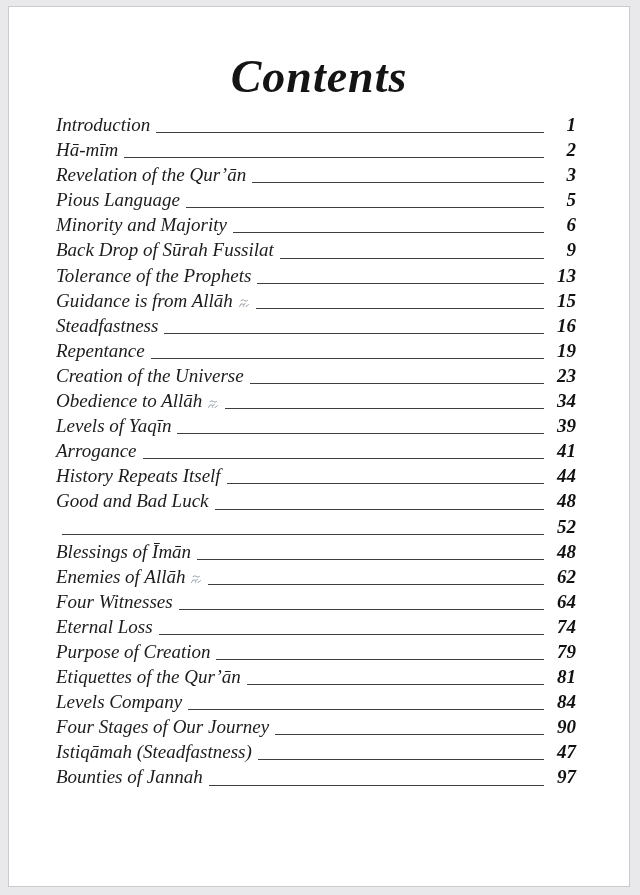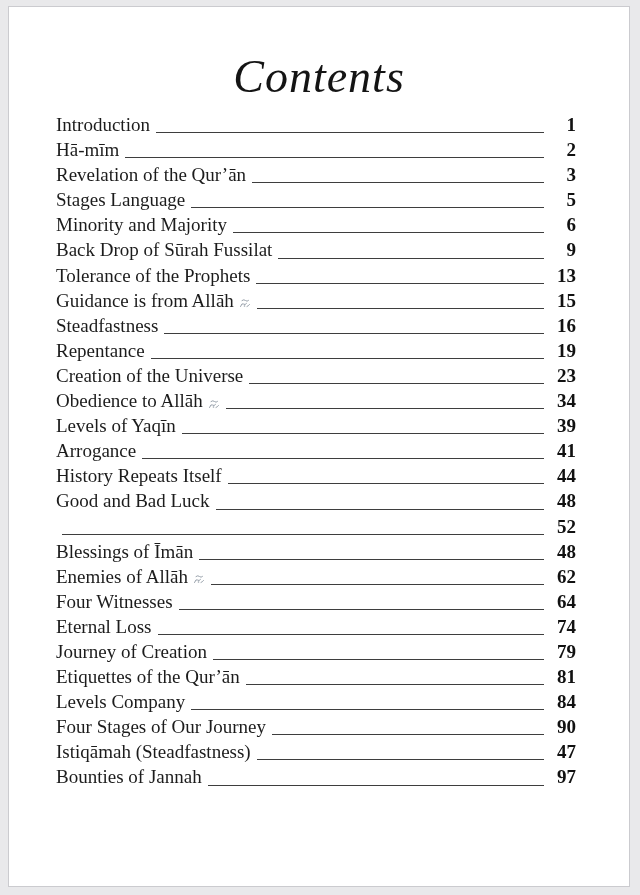--- a/index.html
+++ b/index.html
@@ -19,27 +19,28 @@
     bottom: 8px;
     background: #ffffff;
     border: 1px solid #cbcbcf;
     box-sizing: border-box;
   }
   .title {
     margin: 42px 0 0 0;
     font-size: 46px;
     line-height: 56px;
     font-style: italic;
-    font-weight: 400;
+    font-weight: 700;
     text-align: center;
     color: #141414;
     letter-spacing: 1px;
   }
   .toc {
     margin: 7px 53px 0 47px;
+    font-style: italic;
   }
   .row {
     display: flex;
     height: 25.1px;
     line-height: 25.1px;
     font-size: 19px;
     color: #1c1c1c;
   }
   .label {
     white-space: nowrap;
@@ -89,21 +90,21 @@
   </div>
 
   <div class="row">
     <span class="label">Revelation of the Qur’ān</span>
 
     <span class="leader"></span>
     <span class="pagenum">3</span>
   </div>
 
   <div class="row">
-    <span class="label">Stages Language</span>
+    <span class="label">Pious Language</span>
 
     <span class="leader"></span>
     <span class="pagenum">5</span>
   </div>
 
   <div class="row">
     <span class="label">Minority and Majority</span>
 
     <span class="leader"></span>
     <span class="pagenum">6</span>
@@ -241,21 +242,21 @@
   </div>
 
   <div class="row">
     <span class="label">Eternal Loss</span>
 
     <span class="leader"></span>
     <span class="pagenum">74</span>
   </div>
 
   <div class="row">
-    <span class="label">Journey of Creation</span>
+    <span class="label">Purpose of Creation</span>
 
     <span class="leader"></span>
     <span class="pagenum">79</span>
   </div>
 
   <div class="row">
     <span class="label">Etiquettes of the Qur’ān</span>
 
     <span class="leader"></span>
     <span class="pagenum">81</span>

